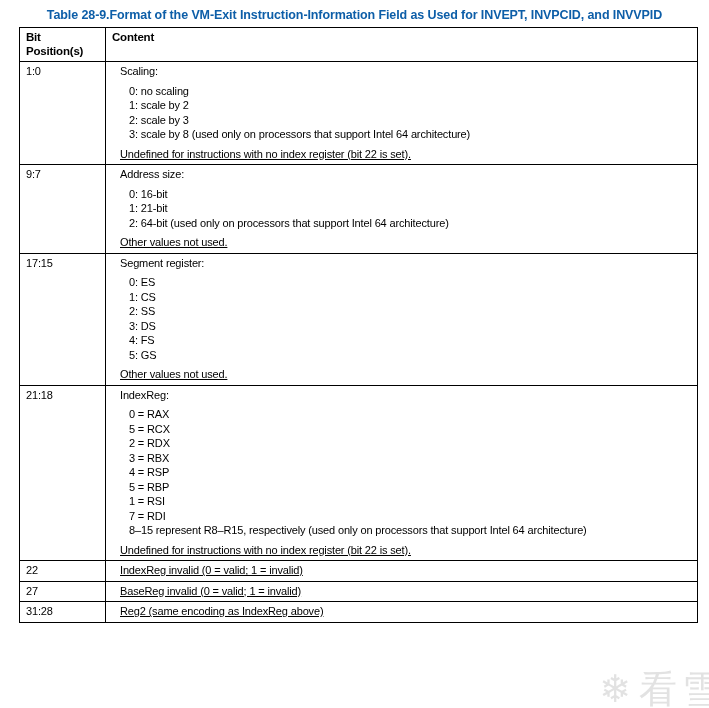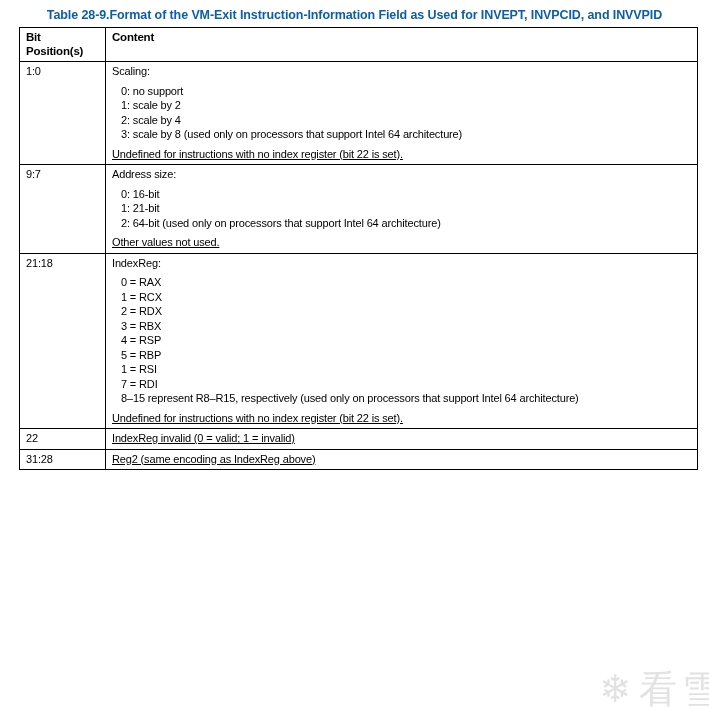--- a/index.html
+++ b/index.html
@@ -41,21 +41,21 @@
     font-size: 11.5px;
     font-weight: bold;
     letter-spacing: -0.2px;
     line-height: 14px;
   }
   .col-bits { width: 86px; }
   td.bits-cell, td.content-cell {
     font-size: 11px;
     letter-spacing: -0.15px;
   }
-  .para { margin: 5px 0; }
+  .para { margin: 5px 8px; }
   .para:first-child { margin-top: 0; }
   .para:last-child { margin-bottom: 0; text-decoration: underline; }
   .para.indent { padding-left: 9px; }
   .text-line {
     line-height: 14.5px;
     white-space: nowrap;
   }
   .bits-line { line-height: 14.5px; }
   .watermark {
     position: absolute;
@@ -91,23 +91,23 @@
     <tbody id="table-body">
         <tr>
           <td class="bits-cell">
             <div class="bits-line">1:0</div>
           </td>
           <td class="content-cell">
             <div class="para">
               <div class="text-line">Scaling:</div>
             </div>
             <div class="para indent">
-              <div class="text-line">0: no support</div>
+              <div class="text-line">0: no scaling</div>
               <div class="text-line">1: scale by 2</div>
-              <div class="text-line">2: scale by 4</div>
+              <div class="text-line">2: scale by 3</div>
               <div class="text-line">3: scale by 8 (used only on processors that support Intel 64 architecture)</div>
             </div>
             <div class="para">
               <div class="text-line">Undefined for instructions with no index register (bit 22 is set).</div>
             </div>
           </td>
         </tr>
         <tr>
           <td class="bits-cell">
             <div class="bits-line">9:7</div>
@@ -121,29 +121,50 @@
               <div class="text-line">1: 21-bit</div>
               <div class="text-line">2: 64-bit (used only on processors that support Intel 64 architecture)</div>
             </div>
             <div class="para">
               <div class="text-line">Other values not used.</div>
             </div>
           </td>
         </tr>
         <tr>
           <td class="bits-cell">
+            <div class="bits-line">17:15</div>
+          </td>
+          <td class="content-cell">
+            <div class="para">
+              <div class="text-line">Segment register:</div>
+            </div>
+            <div class="para indent">
+              <div class="text-line">0: ES</div>
+              <div class="text-line">1: CS</div>
+              <div class="text-line">2: SS</div>
+              <div class="text-line">3: DS</div>
+              <div class="text-line">4: FS</div>
+              <div class="text-line">5: GS</div>
+            </div>
+            <div class="para">
+              <div class="text-line">Other values not used.</div>
+            </div>
+          </td>
+        </tr>
+        <tr>
+          <td class="bits-cell">
             <div class="bits-line">21:18</div>
           </td>
           <td class="content-cell">
             <div class="para">
               <div class="text-line">IndexReg:</div>
             </div>
             <div class="para indent">
               <div class="text-line">0 = RAX</div>
-              <div class="text-line">1 = RCX</div>
+              <div class="text-line">5 = RCX</div>
               <div class="text-line">2 = RDX</div>
               <div class="text-line">3 = RBX</div>
               <div class="text-line">4 = RSP</div>
               <div class="text-line">5 = RBP</div>
               <div class="text-line">1 = RSI</div>
               <div class="text-line">7 = RDI</div>
               <div class="text-line">8–15 represent R8–R15, respectively (used only on processors that support Intel 64 architecture)</div>
             </div>
             <div class="para">
               <div class="text-line">Undefined for instructions with no index register (bit 22 is set).</div>
@@ -155,20 +176,30 @@
             <div class="bits-line">22</div>
           </td>
           <td class="content-cell">
             <div class="para">
               <div class="text-line">IndexReg invalid (0 = valid; 1 = invalid)</div>
             </div>
           </td>
         </tr>
         <tr>
           <td class="bits-cell">
+            <div class="bits-line">27</div>
+          </td>
+          <td class="content-cell">
+            <div class="para">
+              <div class="text-line">BaseReg invalid (0 = valid; 1 = invalid)</div>
+            </div>
+          </td>
+        </tr>
+        <tr>
+          <td class="bits-cell">
             <div class="bits-line">31:28</div>
           </td>
           <td class="content-cell">
             <div class="para">
               <div class="text-line">Reg2 (same encoding as IndexReg above)</div>
             </div>
           </td>
         </tr>
       </tbody>
   </table>

